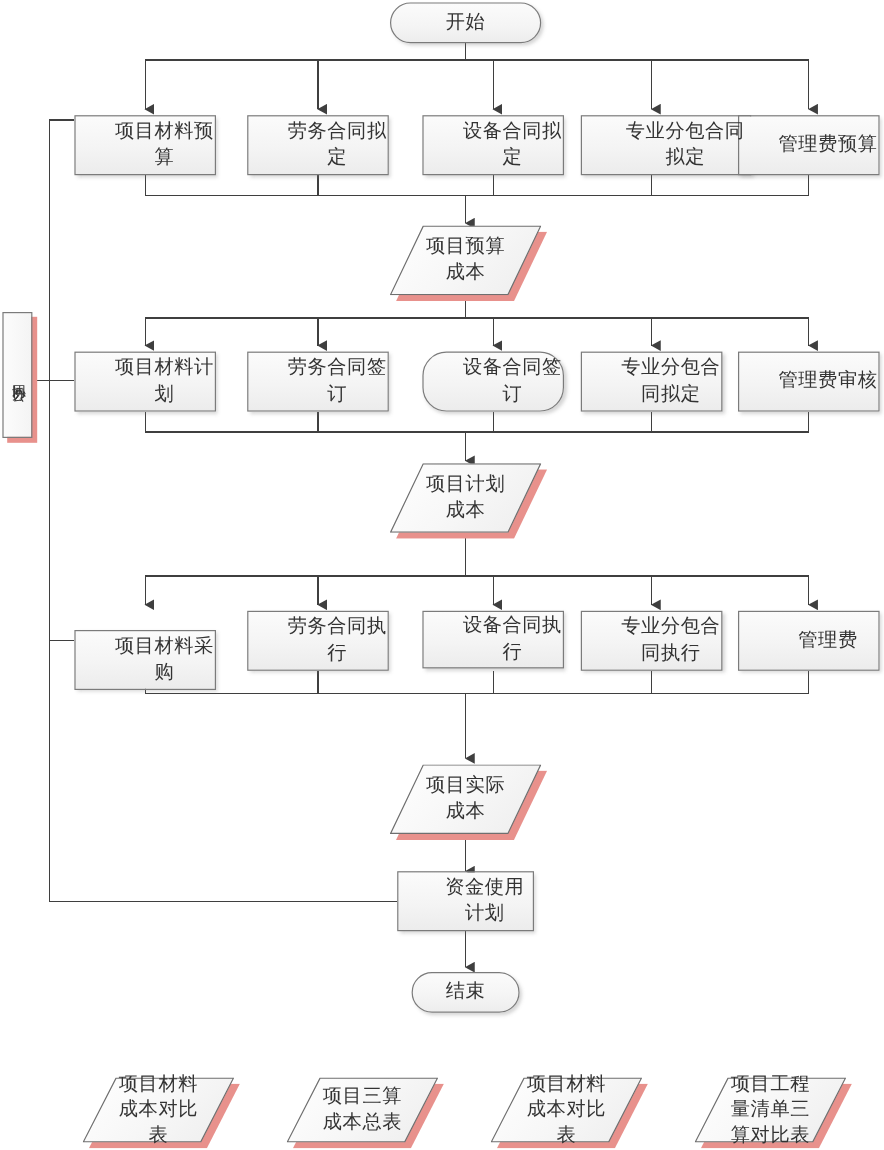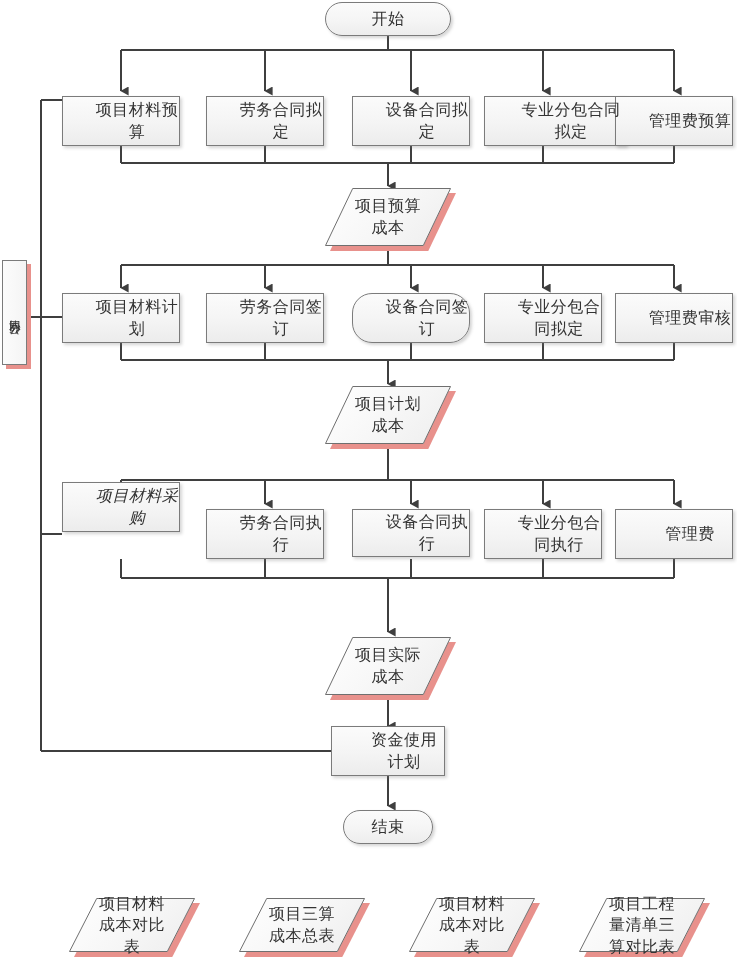--- a/index.html
+++ b/index.html
@@ -192,21 +192,21 @@
 
   <div class="node para" style="left:325px;top:386px;width:126px;height:58px;">
     <div class="shadowlayer"></div>
     <div class="facelayer"></div>
     <svg class="outline" viewBox="0 0 126 58" preserveAspectRatio="none">
       <polygon points="27.7,0.5 125.5,0.5 98.3,57.5 0.5,57.5"></polygon>
     </svg>
     <span class="lbl" style="max-width:74px;">项目计划成本</span>
   </div>
 
-  <div class="node box" style="left:62px;top:482px;width:118px;height:50px;font-style:italic;">
+  <div class="node box" style="left:62px;top:525px;width:118px;height:50px;">
     <span class="lbl">项目材料采购</span>
   </div>
   <div class="node box" style="left:206px;top:509px;width:118px;height:50px;">
     <span class="lbl">劳务合同执行</span>
   </div>
   <div class="node box" style="left:352px;top:509px;width:118px;height:48px;">
     <span class="lbl">设备合同执行</span>
   </div>
   <div class="node box" style="left:484px;top:509px;width:118px;height:50px;">
     <span class="lbl">专业分包合同执行</span>

